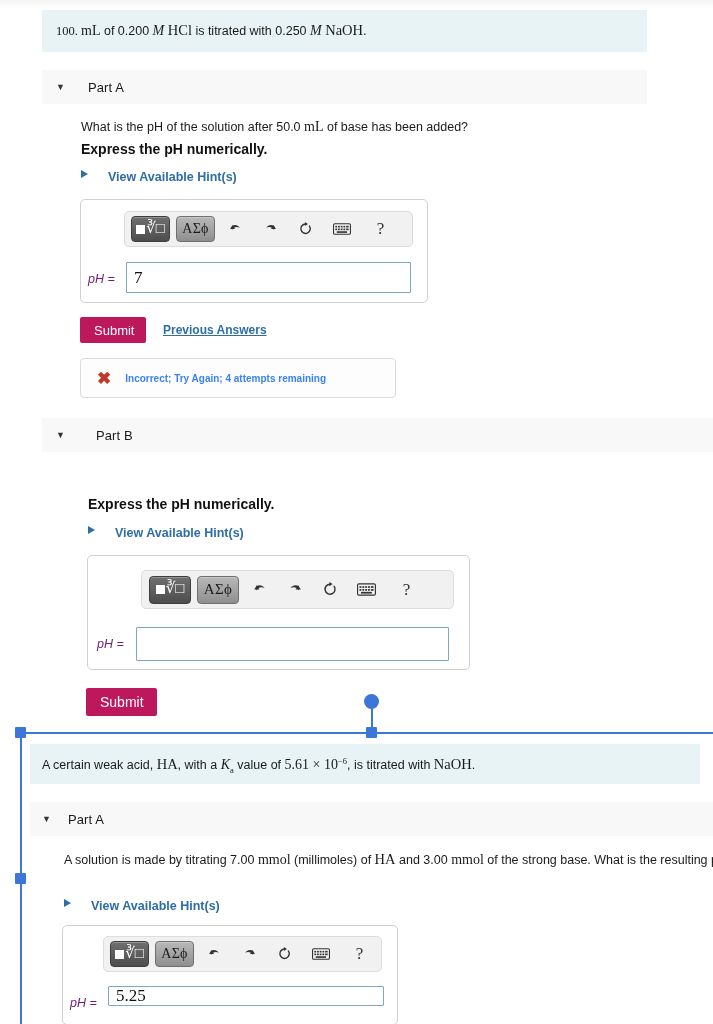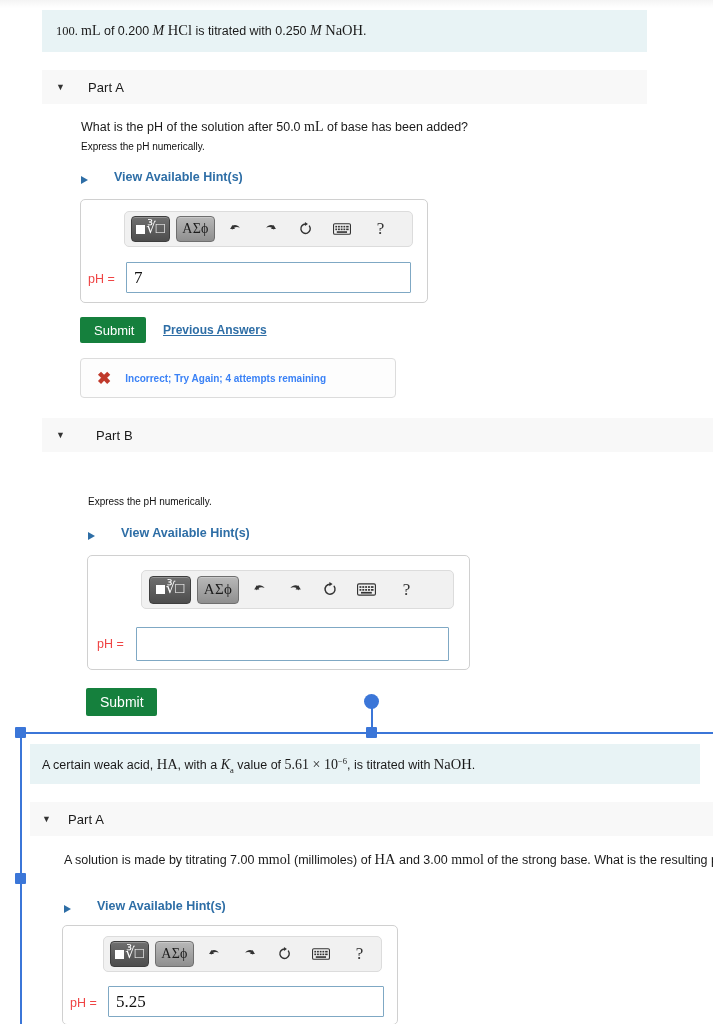--- a/index.html
+++ b/index.html
@@ -62,34 +62,34 @@
   }
   .q-text {
     position: absolute;
     font-size: 12.5px;
     color: #1a1a1a;
     line-height: 1.25;
     white-space: nowrap;
   }
   .q-strong {
     position: absolute;
-    font-size: 10px;
-    font-weight: normal;
+    font-size: 14px;
+    font-weight: bold;
     color: #111;
     line-height: 1.25;
     white-space: nowrap;
   }
   .hint-link {
     position: absolute;
     color: #2e6ea6;
     font-weight: bold;
     font-size: 12.5px;
     display: flex;
-    align-items: flex-end;
-    gap: 26px;
+    align-items: flex-start;
+    gap: 20px;
     cursor: pointer;
     white-space: nowrap;
   }
   .hint-tri {
     width: 0; height: 0;
     border-left: 7px solid #2e6ea6;
     border-top: 4.5px solid transparent;
     border-bottom: 4.5px solid transparent;
     display: inline-block;
   }
@@ -153,39 +153,40 @@
   }
   .micon svg { display: block; }
   .qmark {
     font-family: "Liberation Serif", serif;
     font-size: 17px;
     color: #333;
   }
   .ph-label {
     position: absolute;
     font-size: 12.5px;
-    color: #ef4444;
-    white-space: nowrap;
+    color: #701a75;
+    white-space: nowrap;
+    font-style: italic;
   }
   .ans-input {
     position: absolute;
     border: 1px solid #7fa8c4;
     background: #ffffff;
     font-family: "Liberation Serif", serif;
     font-size: 17px;
     color: #111;
     padding: 2px 7px;
     outline: none;
     border-radius: 1px;
   }
 
   
   .submit-btn {
     position: absolute;
-    background: #15803d;
+    background: #be185d;
     color: #ffffff;
     border: none;
     font-family: "Liberation Sans", sans-serif;
     font-size: 13px;
     padding: 0 14px;
     height: 26px;
     cursor: pointer;
     border-radius: 2px;
   }
   .prev-ans {
@@ -476,21 +477,21 @@
             <rect x="11.6" y="6" width="2" height="1.8"></rect>
             <rect x="14.6" y="6" width="2.8" height="1.8"></rect>
             <rect x="4.2" y="9" width="11.4" height="1.8"></rect>
           </g>
         </svg>
     </div>
     <div class="micon qmark" style="margin-left:12px;">?</div>
   </div>
 
   <div class="ph-label" style="left:70px; top:996px;">pH =</div>
-  <input class="ans-input" style="left: 108px; top: 986px; width: 276px; height: 31px;" value="5.25">
+  <input class="ans-input" style="left: 108px; top: 986px; width: 276px; height: 20px;" value="5.25">
 
   <div class="sel-line-h" style="left:20px; top:732px; width:693px;"></div>
   <div class="sel-line-v" style="left:20px; top:732px; height:292px;"></div>
   <div class="sel-stem" style="left:371px; top:702px; height:32px;"></div>
   <div class="sel-rot" style="left:364px; top:694px;"></div>
   <div class="sel-handle" style="left:15px; top:727px;"></div>
   <div class="sel-handle" style="left:366px; top:727px;"></div>
   <div class="sel-handle" style="left:15px; top:873px;"></div>
 
 </div>

